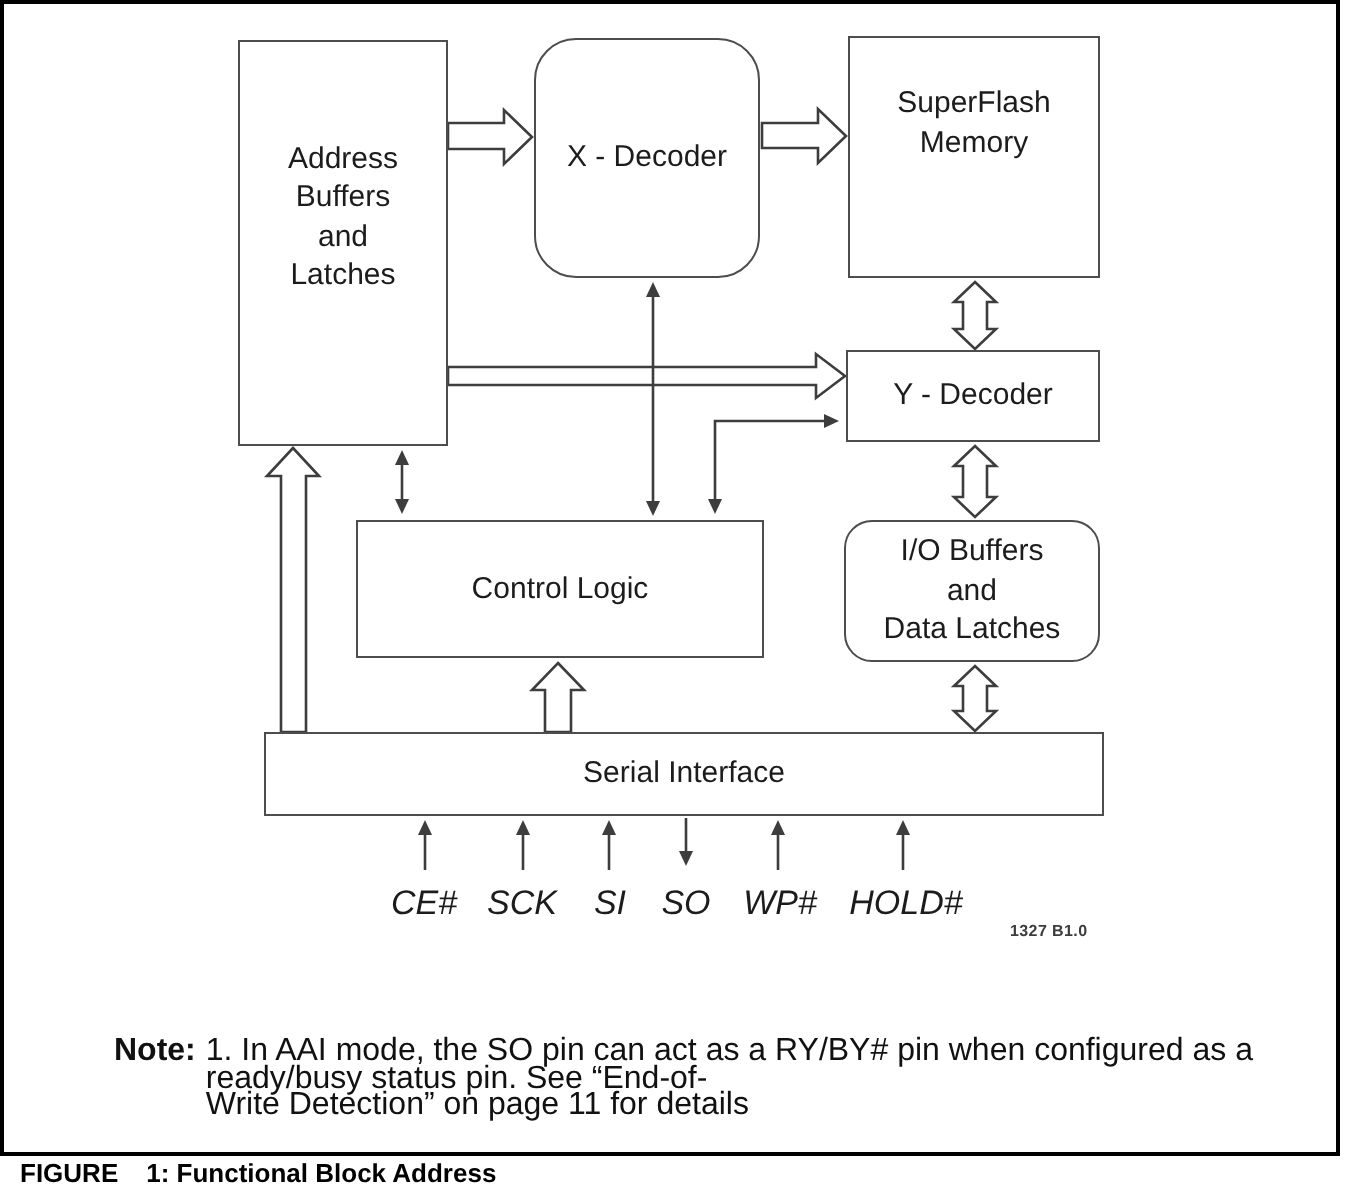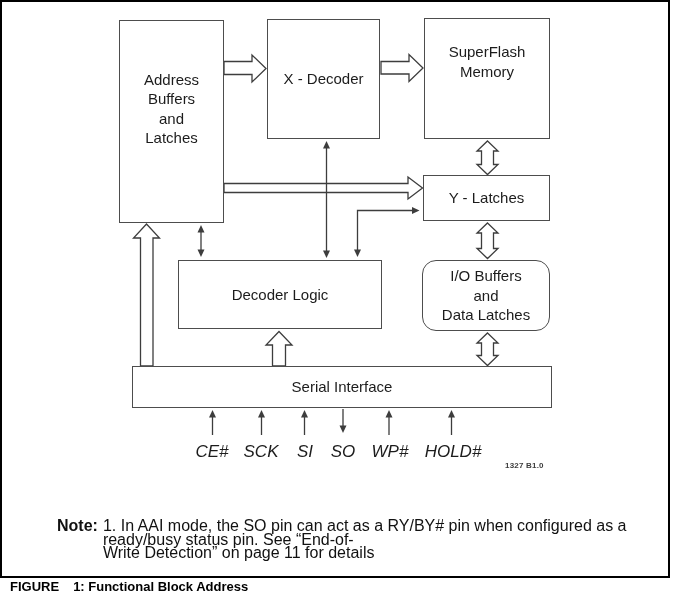--- a/index.html
+++ b/index.html
@@ -15,21 +15,21 @@
   .thin{fill:none;stroke:var(--line,#3d3d3d);stroke-width:1.3px;}
   .head{fill:var(--line,#3d3d3d);stroke:none;}
   .hollow{fill:#ffffff;stroke:var(--line,#3d3d3d);stroke-width:1.3px;}
   .block{
     position:absolute;z-index:2;background:#fff;
     border:1.5px solid var(--box-border,#4d4d4d);box-sizing:border-box;
     display:flex;align-items:center;justify-content:center;text-align:center;
     color:var(--text,#1c1c1c);font-size:15px;line-height:19.5px;white-space:pre-line;
   }
   #blk-address{left:119px;top:20px;width:105px;height:203px;padding-bottom:26px;}
-  #blk-xdec{left:267px;top:19px;width:113px;height:120px;}
+  #blk-xdec{left:267px;top:19px;width:113px;height:120px;border-radius:21px;}
   #blk-sflash{left:424px;top:18px;width:126px;height:121px;padding-bottom:34px;}
   #blk-ydec{left:423px;top:175px;width:127px;height:46px;}
   #blk-ctrl{left:178px;top:260px;width:204px;height:69px;}
   #blk-io{left:422px;top:260px;width:128px;height:71px;border-radius:14px;}
   #blk-serial{left:120px;top:366px;width:420px;height:42px;margin-left:12px;}
   .pin-label{
     position:absolute;z-index:2;top:442px;transform:translateX(-50%);
     color:var(--text,#1c1c1c);font-size:17px;white-space:nowrap;font-style:italic;
   }
   #stamp{
@@ -116,22 +116,22 @@
     </g>
   </svg>
 
   <div class="block" id="blk-address">Address
 Buffers
 and
 Latches</div>
   <div class="block" id="blk-xdec">X - Decoder</div>
   <div class="block" id="blk-sflash">SuperFlash
 Memory</div>
-  <div class="block" id="blk-ydec">Y - Latches</div>
-  <div class="block" id="blk-ctrl">Decoder Logic</div>
+  <div class="block" id="blk-ydec">Y - Decoder</div>
+  <div class="block" id="blk-ctrl">Control Logic</div>
   <div class="block" id="blk-io">I/O Buffers
 and
 Data Latches</div>
   <div class="block" id="blk-serial">Serial Interface</div>
 
   <span class="pin-label" style="left:212px">CE#</span>
   <span class="pin-label" style="left:261px">SCK</span>
   <span class="pin-label" style="left:305px">SI</span>
   <span class="pin-label" style="left:343px">SO</span>
   <span class="pin-label" style="left:390px">WP#</span>

